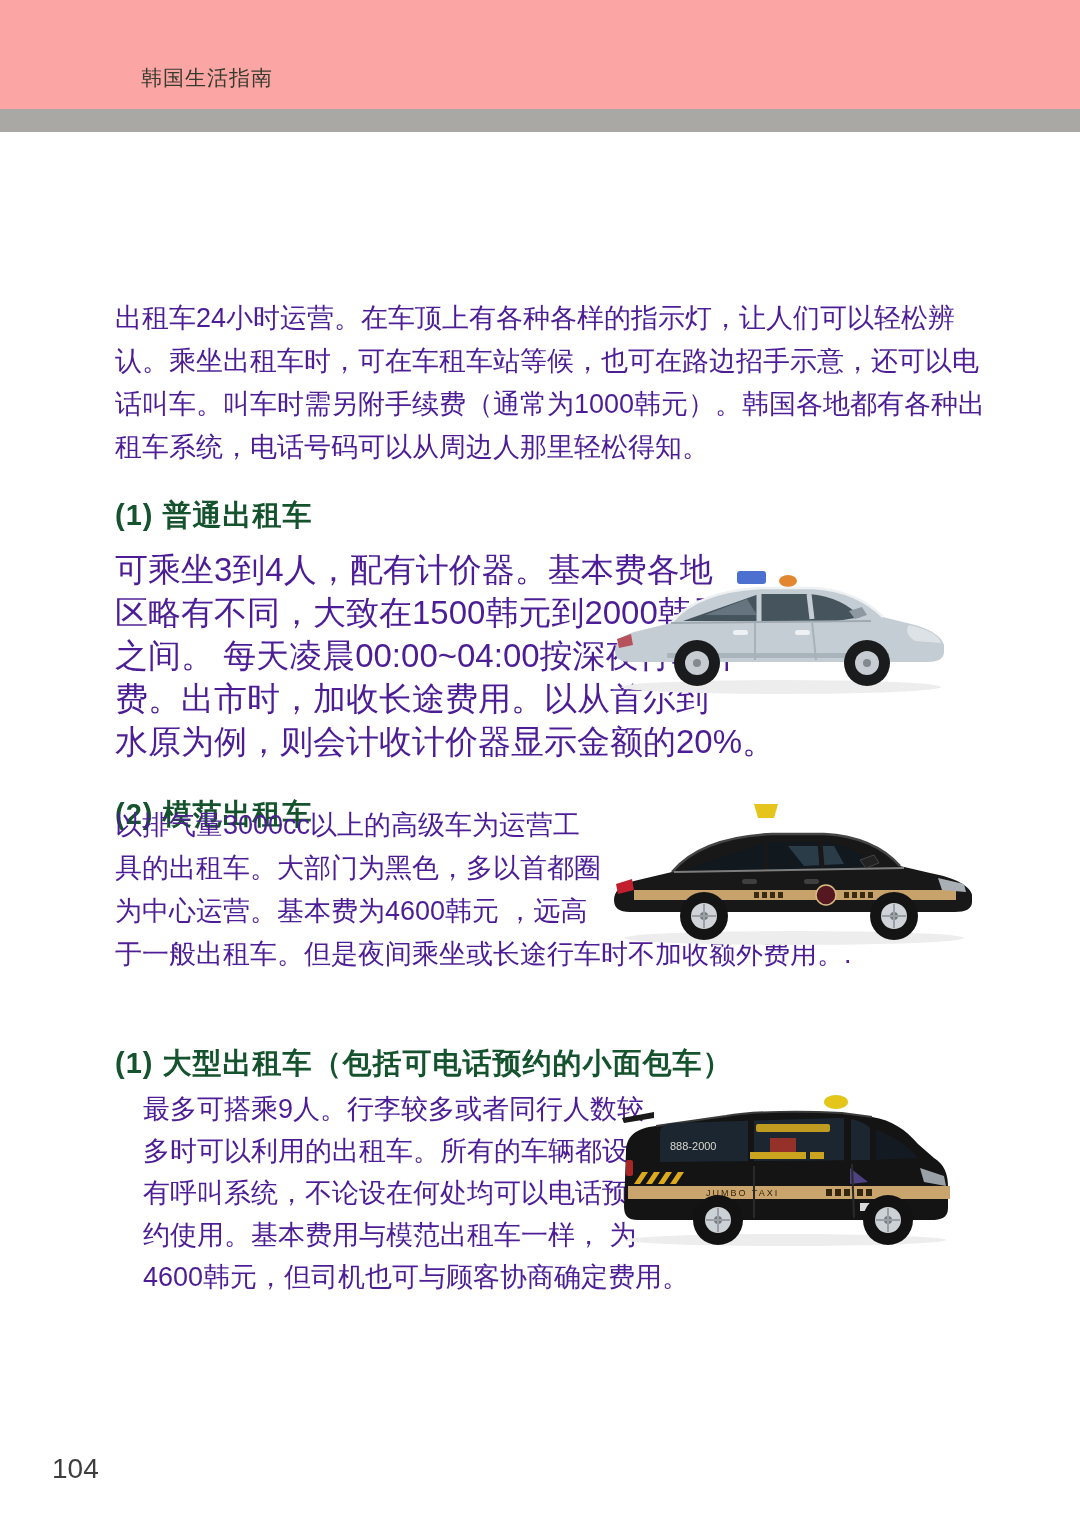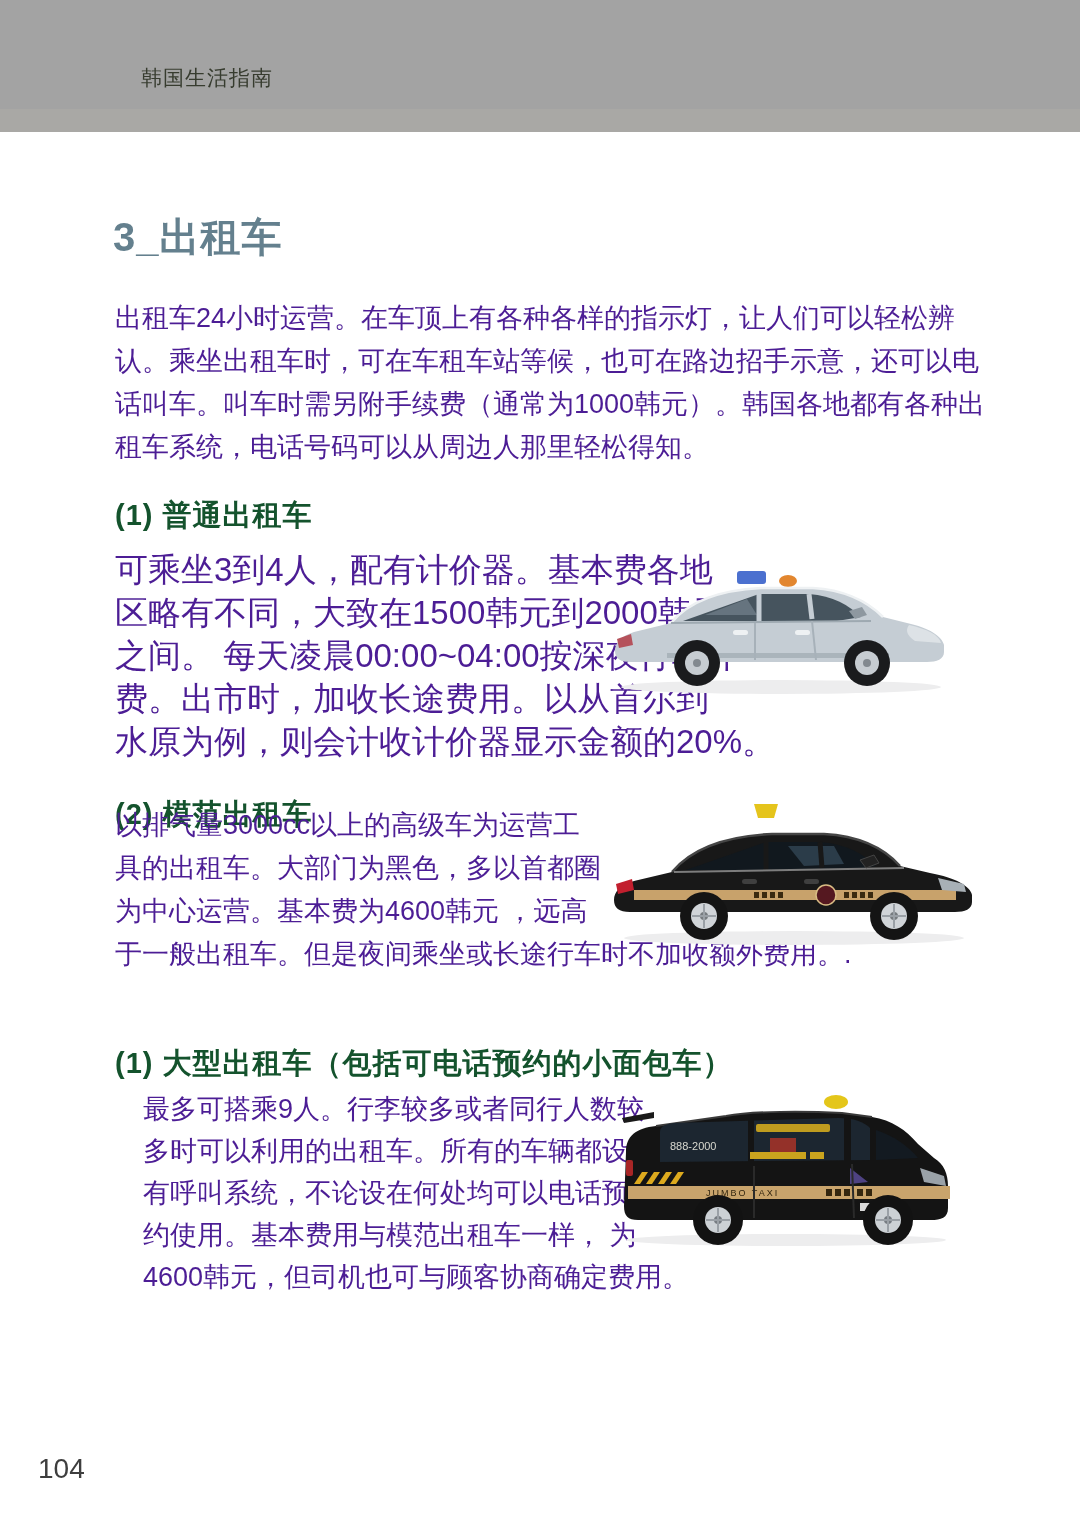--- a/index.html
+++ b/index.html
@@ -1,20 +1,20 @@
 <!DOCTYPE html>
 <html><head>
 <meta charset="utf-8">
 <style>
   html,body { margin:0; padding:0; background:#ffffff; }
   .page {
     position:relative; width:1080px; height:1533px; background:#ffffff;
     font-family:"Liberation Sans","DejaVu Sans",sans-serif; overflow:hidden;
   }
-  .banner { position:absolute; left:0; top:0; width:1080px; height:109px; background:#a3a3a3; }
+  .banner { position:absolute; left:0; top:0; width:1080px; height:109px; background:#fca5a5; }
   .banner-title { position:absolute; left:141px; top:64px; font-size:21px; color:#373c2f; letter-spacing:1px; }
   .divider-bar { position:absolute; left:0; top:109px; width:1080px; height:23px; background:#a9a8a5; }
 
   .page-title { position:absolute; left:113px; top:210px; margin:0; font-size:40px; font-weight:700;
                 color:#64808e; letter-spacing:1px; }
 
   .body-text { margin:0; position:absolute; color:#4c1d95; white-space:pre-line; }
   .intro { left:115px; top:297px; width:900px; font-size:27px; line-height:43px; }
 
   .sec-h { margin:0; position:absolute; left:115px; font-size:29px; font-weight:700; color:#14532d; letter-spacing:1px; }
@@ -23,33 +23,32 @@
   .s1b { left:115px; top:548px; width:900px; font-size:33px; line-height:43px; }
   .s2b { left:115px; top:804px; width:920px; font-size:27px; line-height:43px; }
   .s3b { left:115px; top:1088px; width:920px; font-size:27px; line-height:42px;margin-left:28px; }
 
   .img { position:absolute; }
   .img svg { display:block; width:100%; height:100%; }
   .img-standard { left:609px; top:551px; width:345px; height:150px; }
   .img-deluxe  { left:608px; top:802px; width:370px; height:145px; }
   .img-van     { left:614px; top:1090px; width:340px; height:156px; }
 
-  .page-number { position:absolute; left:38px; top:1453px; font-size:28px; color:#3e3e3e; }
+  .page-number { position:absolute; left:52px; top:1453px; font-size:28px; color:#3e3e3e; }
 </style>
 </head>
 <body>
 
 <div class="page">
 
   <header class="banner">
     <span class="banner-title">韩国生活指南</span>
   </header>
   <div class="divider-bar"></div>
 
-  <h1 class="page-title">3_出租车</h1>
 
   <p class="body-text intro">出租车24小时运营。在车顶上有各种各样的指示灯，让人们可以轻松辨
 认。乘坐出租车时，可在车租车站等候，也可在路边招手示意，还可以电
 话叫车。叫车时需另附手续费（通常为1000韩元）。韩国各地都有各种出
 租车系统，电话号码可以从周边人那里轻松得知。</p>
 
   <section>
     <h2 class="sec-h s1h">(1) 普通出租车</h2>
     <p class="body-text s1b">可乘坐3到4人，配有计价器。基本费各地
 区略有不同，大致在1500韩元到2000韩元

